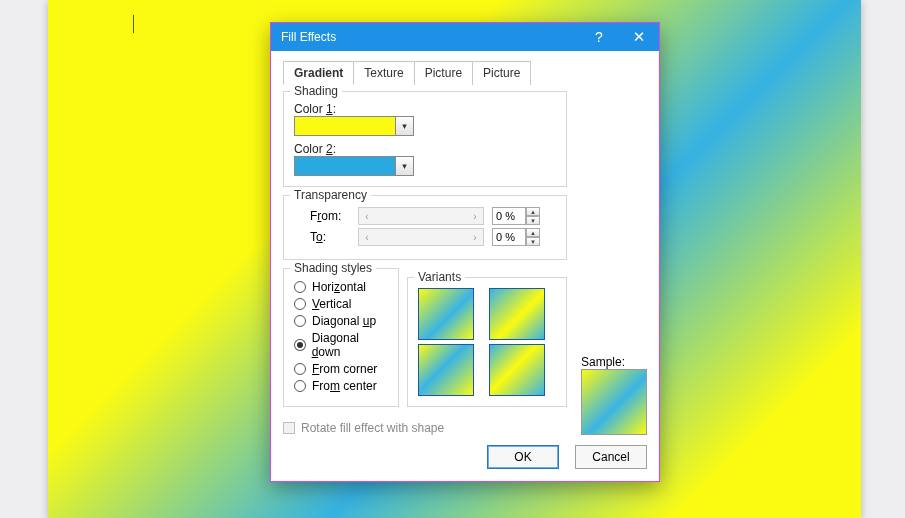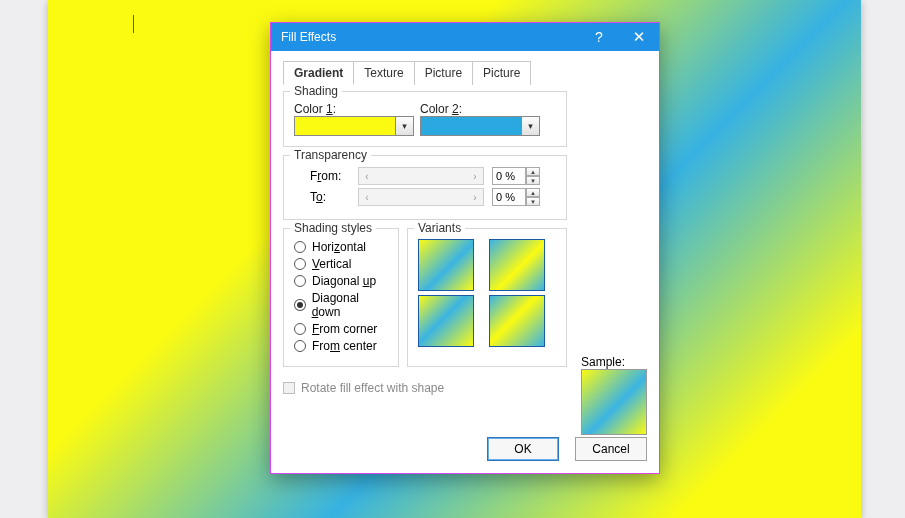--- a/index.html
+++ b/index.html
@@ -106,21 +106,21 @@
     width:12px;height:12px;border:1px solid #555;border-radius:50%;
     display:inline-flex;align-items:center;justify-content:center;
     background:#fff;
   }
   .rdot.on::after{ content:""; width:6px;height:6px;background:#333;border-radius:50%; display:block;}
   .colors-row{
     display:flex;
     justify-content:space-between;
     gap:10px;
   }
-  .color-fields{ display:flex; flex-direction:row; gap:6px; padding-top:2px;}
+  .color-fields{ display:flex; flex-direction:column; gap:6px; padding-top:2px;}
   .cf-label{ color:#222;}
   .color-combo{
     display:flex;
     width:120px;
   }
   .swatch{
     flex:1;
     height:20px;
     border:1px solid #888;
   }
@@ -261,21 +261,21 @@
             <div class="spin">
               <input value="0 %" style="">
               <div class="spinbtns">
                 <div class="sb">▴</div>
                 <div class="sb">▾</div>
               </div>
             </div>
           </div>
         </div>
 
-        <div style="display:flex;gap:8px;">
+        <div style="display:flex;gap:8px;align-items:flex-end;">
           <div class="groupbox" style="flex:1;">
             <span class="legend">Shading styles</span>
             <div class="radio">
                 <span class="rdot"></span>
                 <span>Hori<span class="underline-access">z</span>ontal</span>
               </div>
             <div class="radio">
                 <span class="rdot"></span>
                 <span><span class="underline-access">V</span>ertical</span>
               </div>

